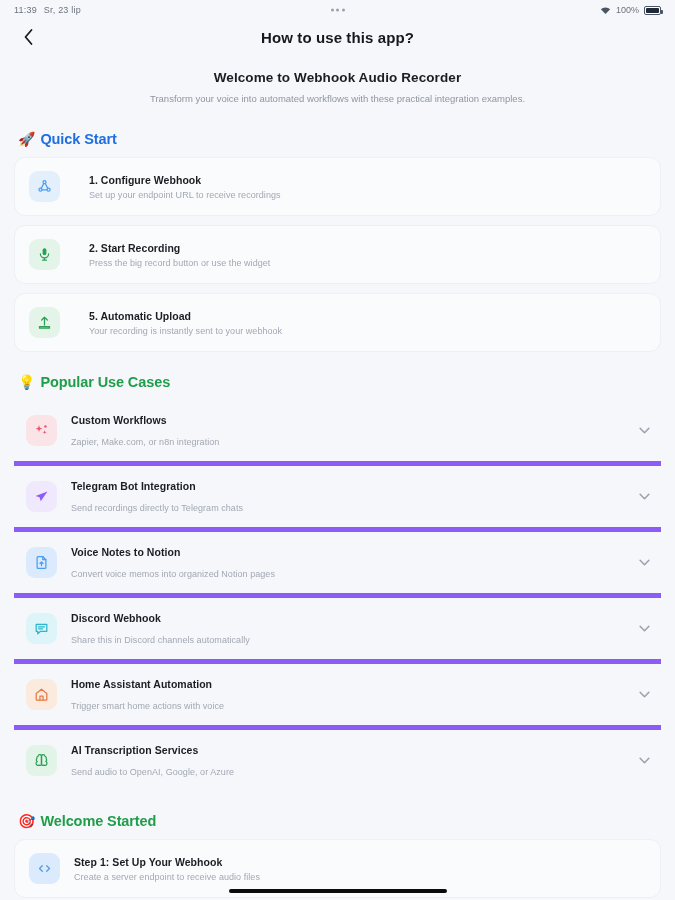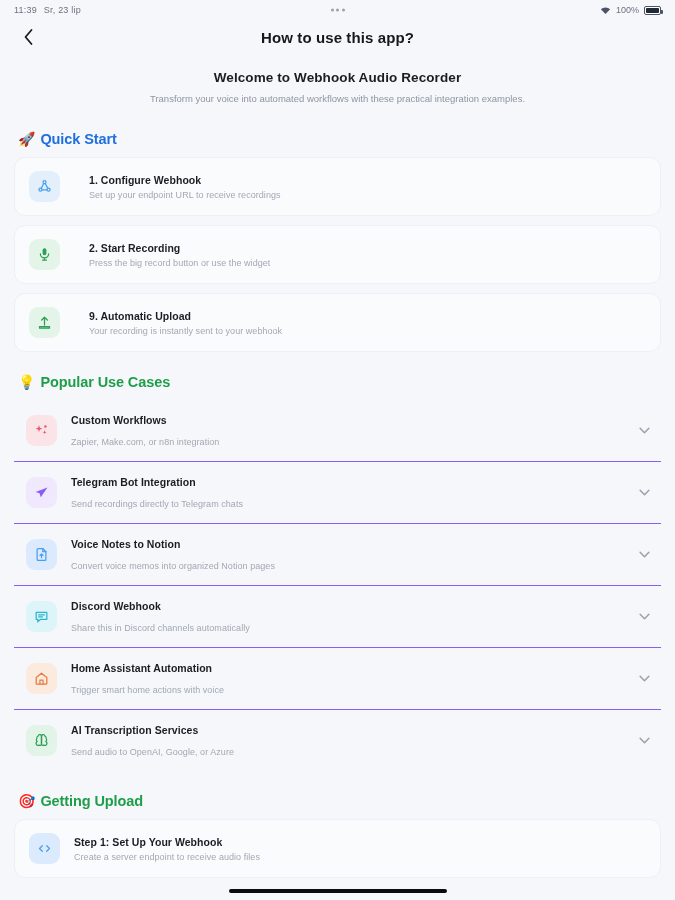--- a/index.html
+++ b/index.html
@@ -96,21 +96,21 @@
     flex:0 0 31px;
   }
   .qs-txt { display:flex; flex-direction:column; gap:4px; min-width:0; }
   .qs-title { font-size:10.5px; font-weight:bold; color:#1b1d23; letter-spacing:.05px; }
   .qs-desc  { font-size:9px; color:#a2a8b4; letter-spacing:.05px; }
 
   
   .uc-row {
     display:flex; align-items:center; gap:14px;
     padding:14px 10px 14px 12px;
-    border-bottom:1px solid #8b5cf6;
+    border-bottom:5px solid #8b5cf6;
     cursor:pointer;
   }
   .uc-icon {
     width:31px; height:31px; border-radius:9px;
     display:flex; align-items:center; justify-content:center;
     flex:0 0 31px;
   }
   .uc-txt { display:flex; flex-direction:column; gap:4px; flex:1; min-width:0; }
   .uc-title { font-size:10.5px; font-weight:bold; color:#1b1d23; letter-spacing:.05px; }
   .uc-desc  { font-size:9px; color:#a2a8b4; letter-spacing:.05px;margin-top:7px; }
@@ -207,21 +207,21 @@
     </div>
   </div>
 
   <div class="qs-card">
     <div class="qs-icon" style="background:#e4f4e9">
       <svg width="15" height="15" viewBox="0 0 24 24" fill="none" stroke="#2aa054" stroke-width="2" stroke-linecap="round" stroke-linejoin="round">
         <path d="M12 16V3.5M7.5 8 12 3.5 16.5 8M4 18.5h16M4 18.5v2.5h16v-2.5"></path>
       </svg>
     </div>
     <div class="qs-txt">
-      <div class="qs-title">9. Automatic Upload</div>
+      <div class="qs-title">5. Automatic Upload</div>
       <div class="qs-desc">Your recording is instantly sent to your webhook</div>
     </div>
   </div>
 
   <div class="section-head">
     <span class="section-emoji">💡</span>
     <span class="section-title sec-green">Popular Use Cases</span>
   </div>
 
   <div class="uc-row">
@@ -328,21 +328,21 @@
     </div>
     <div class="uc-chev">
       <svg width="11" height="7" viewBox="0 0 12 8" fill="none" stroke="#9ba2ae" stroke-width="1.8" stroke-linecap="round" stroke-linejoin="round">
           <path d="M1 1.5 6 6.5 11 1.5"></path>
         </svg>
     </div>
   </div>
 
   <div class="section-head">
     <span class="section-emoji">🎯</span>
-    <span class="section-title sec-green">Getting Upload</span>
+    <span class="section-title sec-green">Welcome Started</span>
   </div>
 
   <div class="gs-card">
     <div class="qs-icon" style="background:#dbeafd">
       <svg width="15" height="15" viewBox="0 0 24 24" fill="none" stroke="#4a9ef0" stroke-width="2" stroke-linecap="round" stroke-linejoin="round">
         <path d="M8.5 7.5 4 12l4.5 4.5M15.5 7.5 20 12l-4.5 4.5"></path>
       </svg>
     </div>
     <div class="qs-txt">
       <div class="qs-title">Step 1: Set Up Your Webhook</div>

